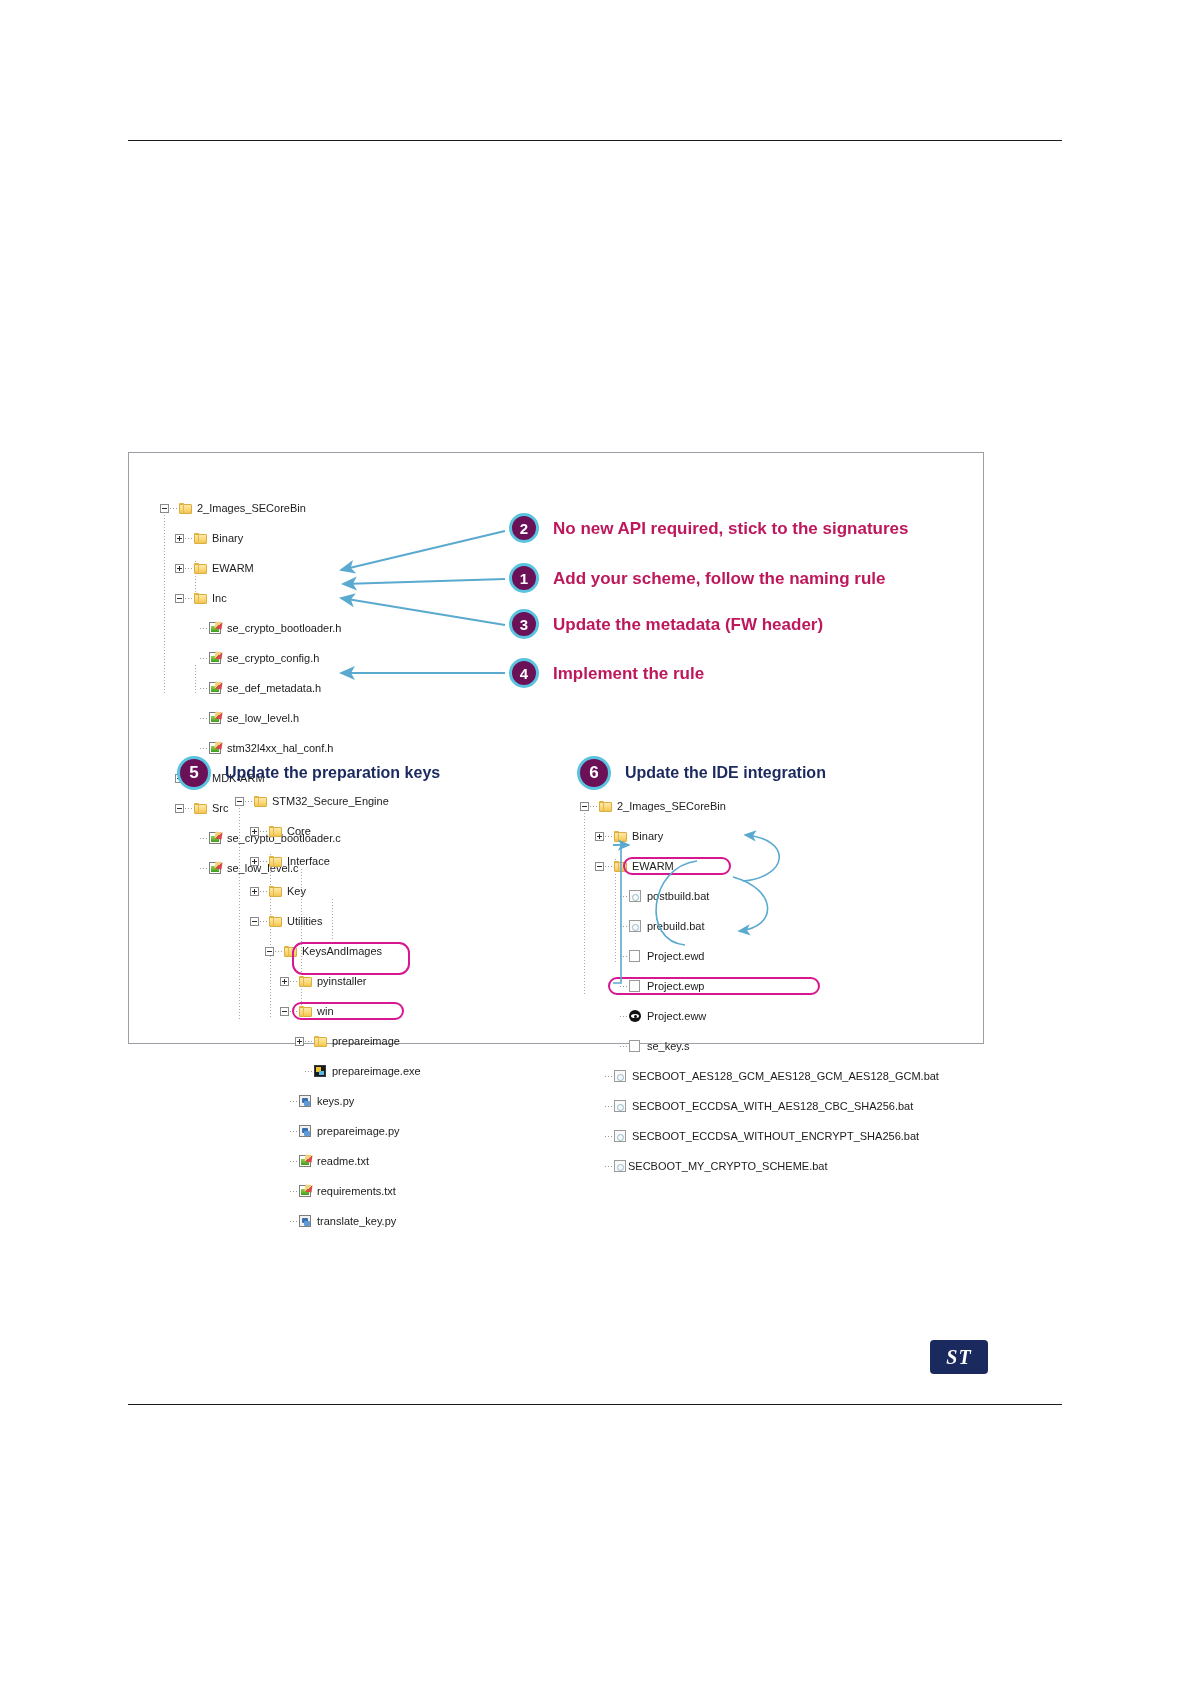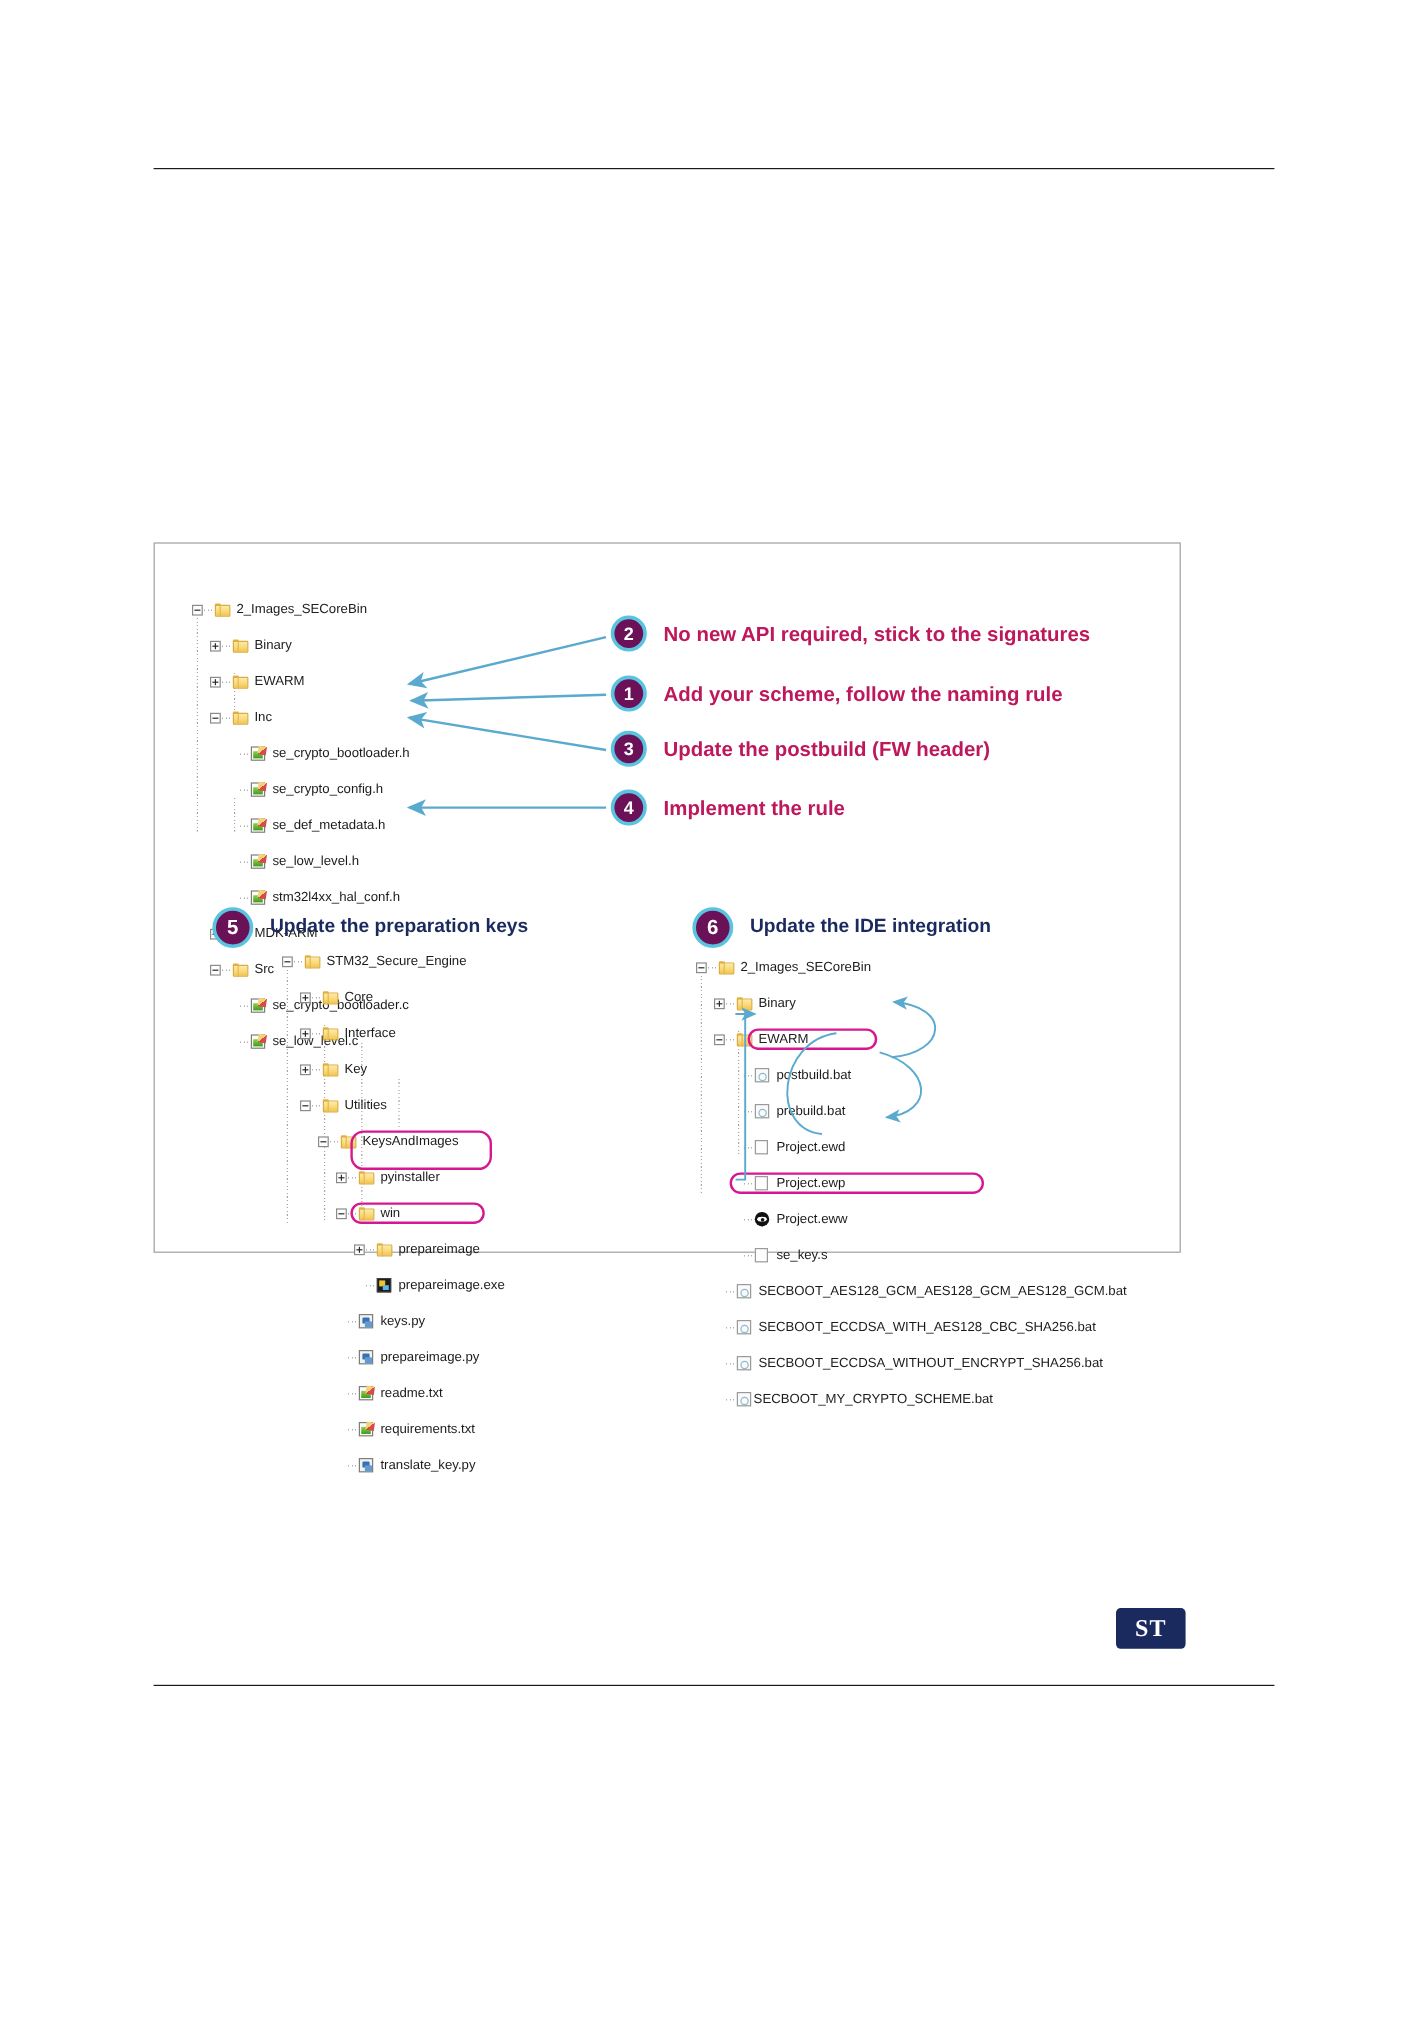--- a/index.html
+++ b/index.html
@@ -84,21 +84,21 @@
   
   #arrows{position:absolute;left:0;top:0;width:856px;height:592px;pointer-events:none;}
 
   
   .hl{position:absolute;border:2.5px solid #d6178f;border-radius:11px;box-sizing:border-box;}
 
   
   #st-logo{position:absolute;left:930px;top:1340px;width:58px;height:34px;
      background:#1b2a5e;border-radius:4px;}
   #st-logo .glyph{position:absolute;left:0;top:0;width:58px;height:46px;
-     color:#ffffff;font-family:"Liberation Serif", serif;font-weight:bold;
+     color:#ffffff;font-family:"Liberation Serif", serif;font-style:italic;font-weight:bold;
      font-size:20px;text-align:center;line-height:34px;letter-spacing:1px;}
 </style>
 </head>
 <body>
 
 <div id="rule-top" class="page-rule"></div>
 <div id="rule-bottom" class="page-rule"></div>
 
 <div id="figure">
 
@@ -233,21 +233,21 @@
     </div>
   </div>
 
   <div class="bullet b-sm" style="left:380px;top:60px;">2</div>
   <div class="anno-text" style="left:424px;top:66px;">No new API required, stick to the signatures</div>
 
   <div class="bullet b-sm" style="left:380px;top:110px;">1</div>
   <div class="anno-text" style="left:424px;top:116px;">Add your scheme, follow the naming rule</div>
 
   <div class="bullet b-sm" style="left:380px;top:156px;">3</div>
-  <div class="anno-text" style="left:424px;top:162px;">Update the postbuild (FW header)</div>
+  <div class="anno-text" style="left:424px;top:162px;">Update the metadata (FW header)</div>
 
   <div class="bullet b-sm" style="left:380px;top:205px;">4</div>
   <div class="anno-text" style="left:424px;top:211px;">Implement the rule</div>
 
   <div class="bullet b-lg" style="left:48px;top:303px;">5</div>
   <div class="sect-title" style="left:96px;top:311px;">Update the preparation keys</div>
 
   <div class="tree" id="tree-tools" style="left:105px;top:341px;">
     <div class="vline" style="left:5px;top:14px;height:211px;"></div>
     <div class="vline" style="left:36px;top:60px;height:165px;"></div>

